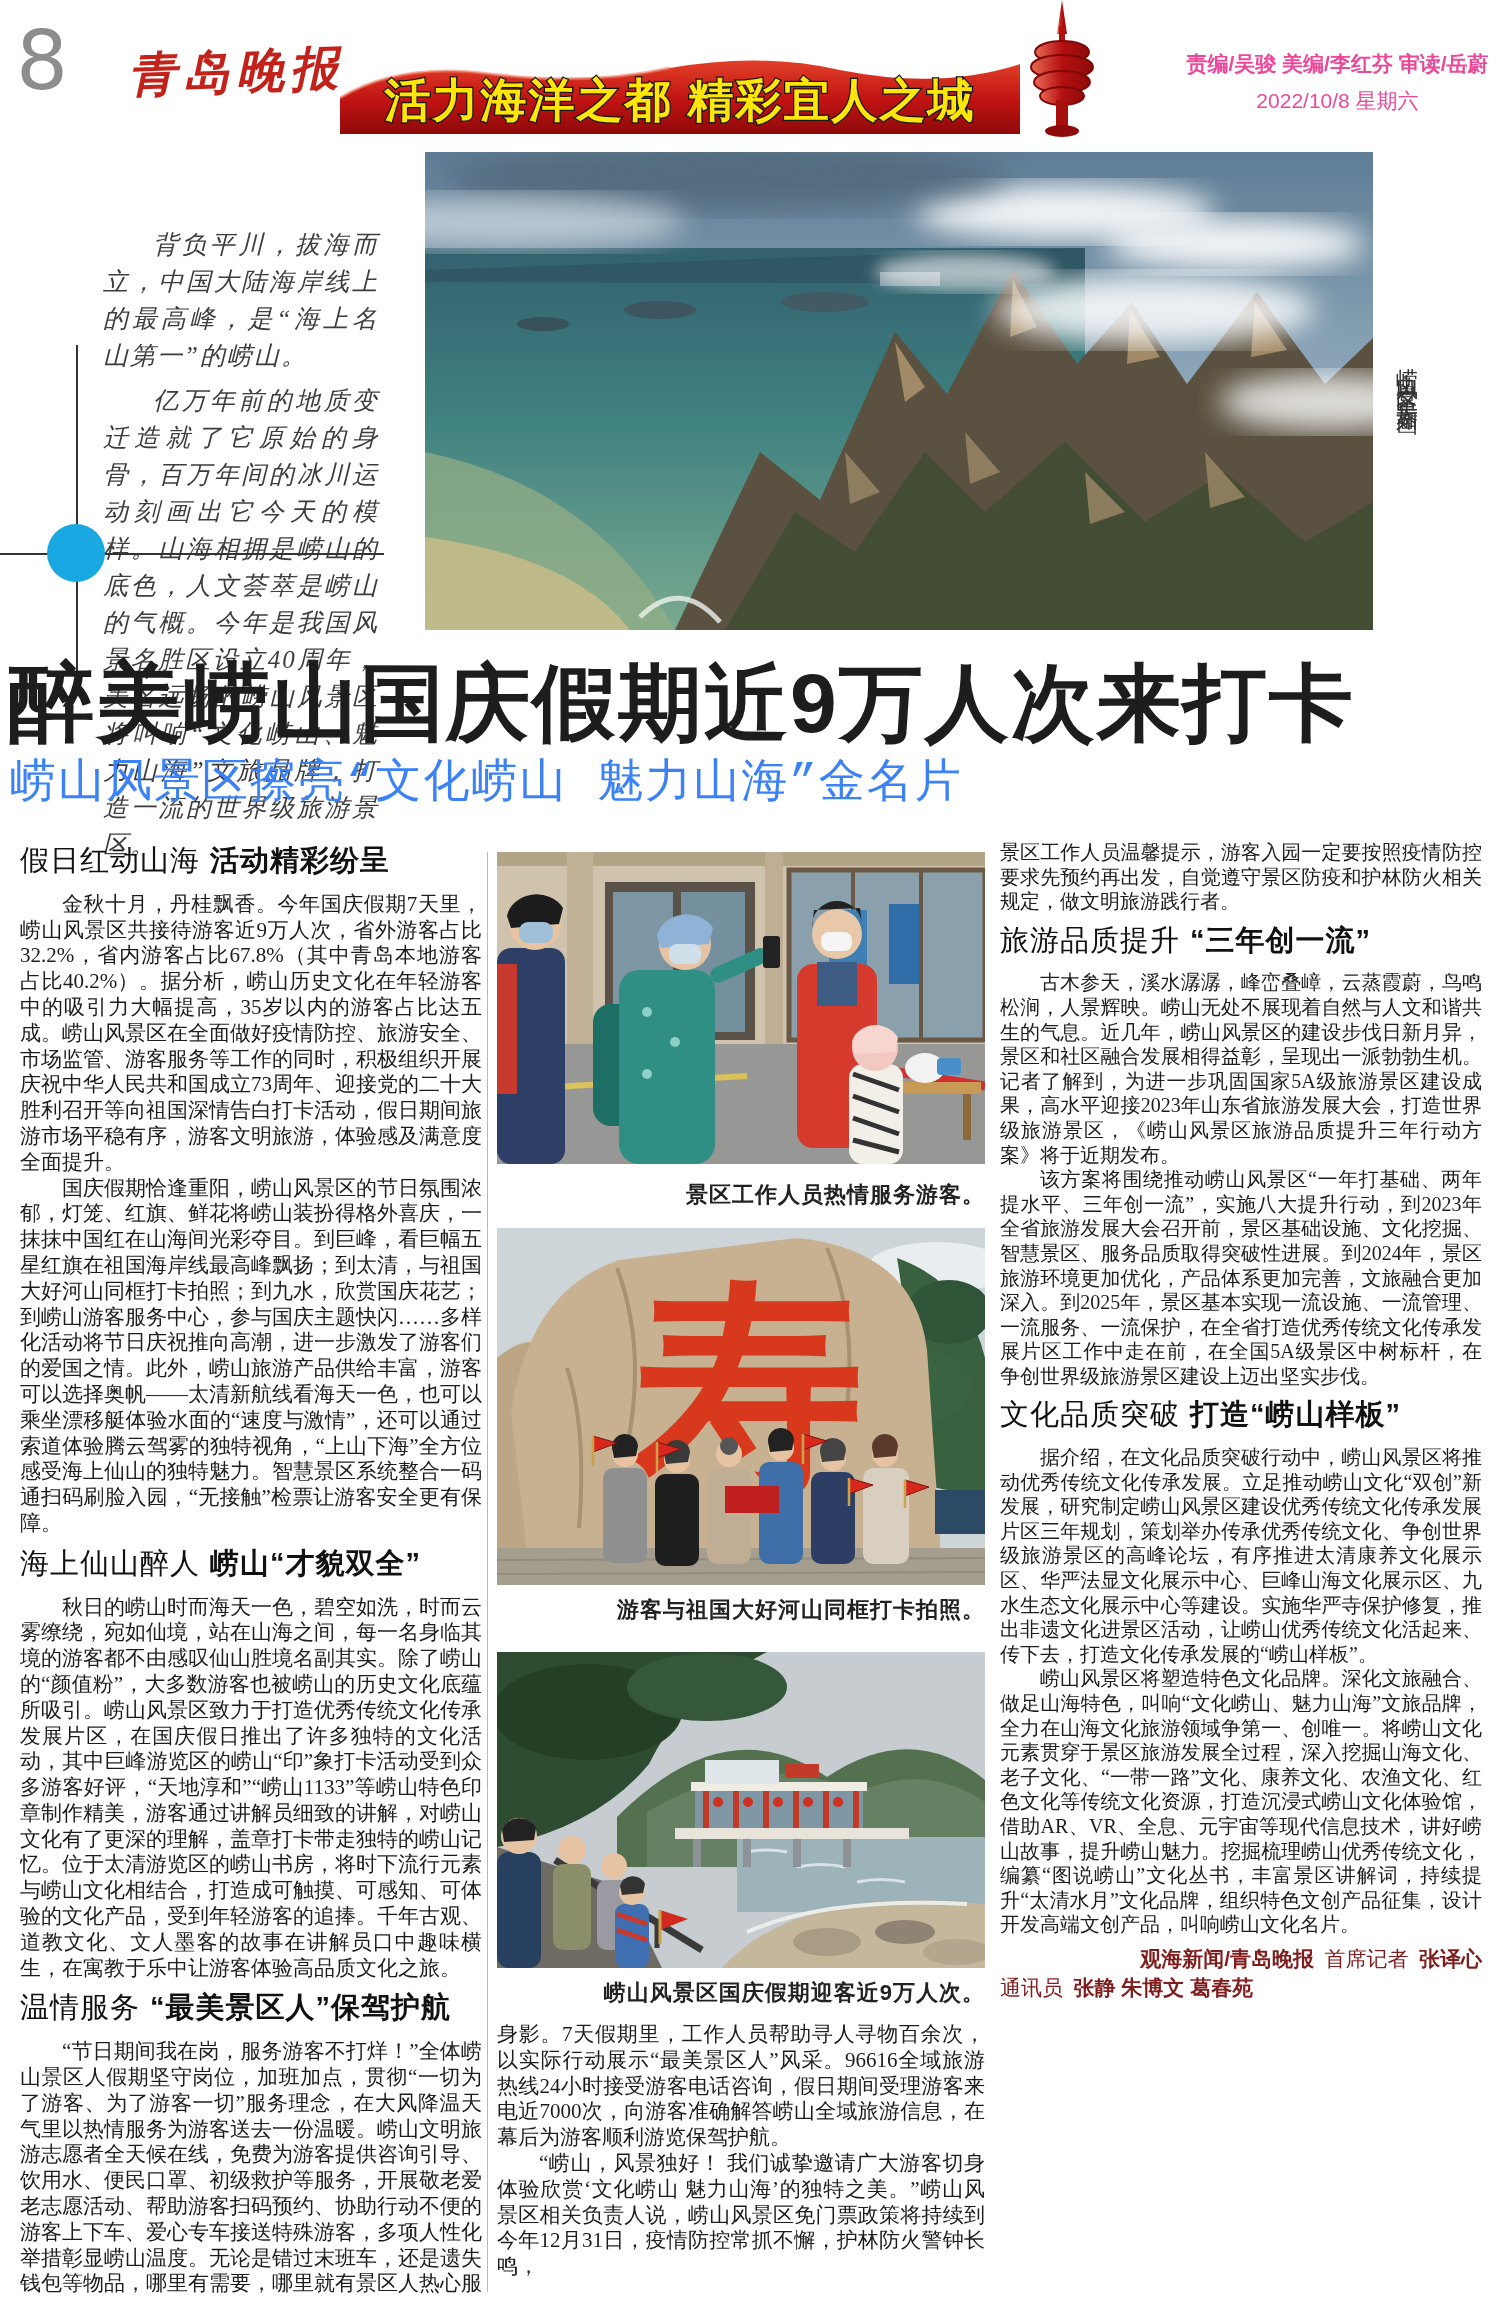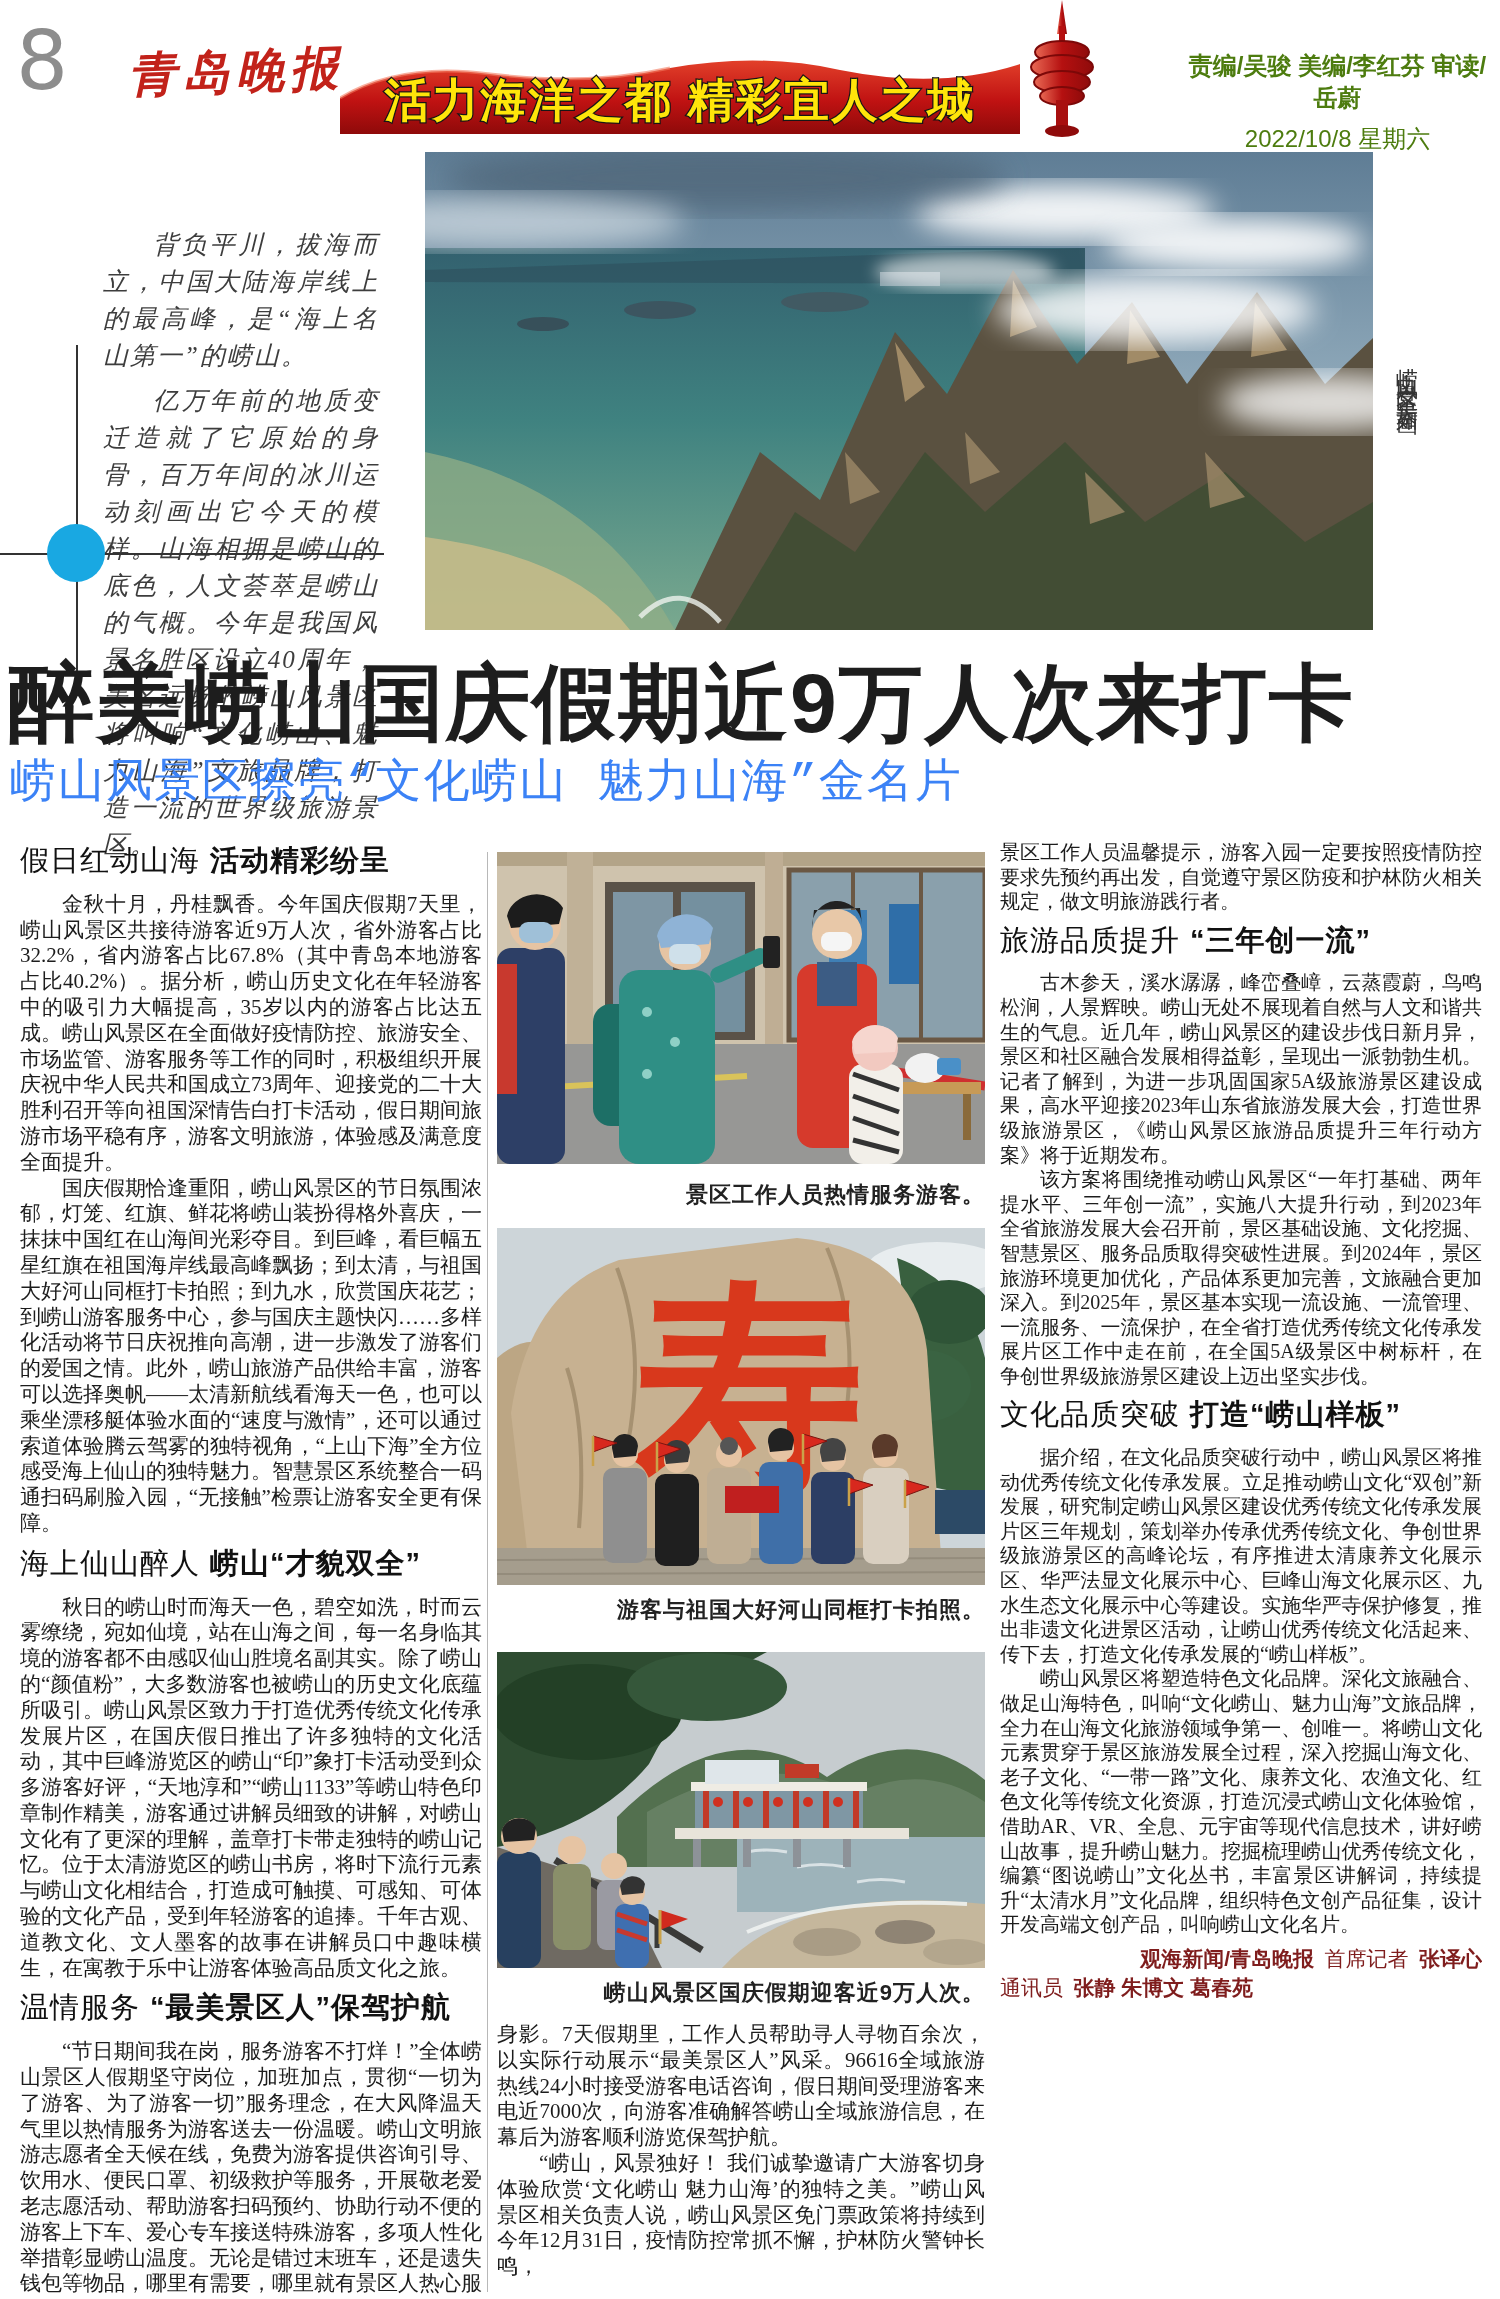--- a/index.html
+++ b/index.html
@@ -7,21 +7,21 @@
         font-family:"Liberation Serif","DejaVu Serif",serif;}
 
   
   .pagenum{position:absolute;left:16px;top:20px;font-family:"DejaVu Sans",sans-serif;
            font-size:82px;line-height:1;color:#8d8d8d;}
   .masthead{position:absolute;left:128px;top:40px;font-size:48px;font-weight:700;font-style:italic;
             letter-spacing:6px;color:#c2221a;transform:rotate(-2deg);font-family:"Liberation Serif",serif;}
   .banner-wrap{position:absolute;left:340px;top:52px;width:680px;height:82px;}
   .tower-wrap{position:absolute;left:1000px;top:0px;width:125px;height:138px;}
   .editors{position:absolute;left:1185px;top:50px;width:305px;text-align:center;
-           font-family:"Liberation Sans",sans-serif;font-weight:700;font-size:24px;color:#4d7c0f;}
+           font-family:"Liberation Sans",sans-serif;font-weight:700;font-size:21px;color:#ec4899;}
   .editors .date{font-weight:500;margin-top:9px;}
 
   
   .intro{position:absolute;left:95px;top:218px;width:292px;font-style:italic;
          font-size:25px;line-height:37px;letter-spacing:2px;color:#3d3d3d;text-align:justify;}
   .intro p{margin:8px;text-indent:2em;}
   .decor-vline{position:absolute;left:76px;top:345px;width:2px;height:350px;background:#333;}
   .decor-hline{position:absolute;left:0px;top:553px;width:384px;height:2px;background:#333;}
   .decor-circle{position:absolute;left:47px;top:524px;width:58px;height:58px;border-radius:50%;background:#19a8e2;}
   .hero-photo{position:absolute;left:425px;top:152px;width:948px;height:478px;}

